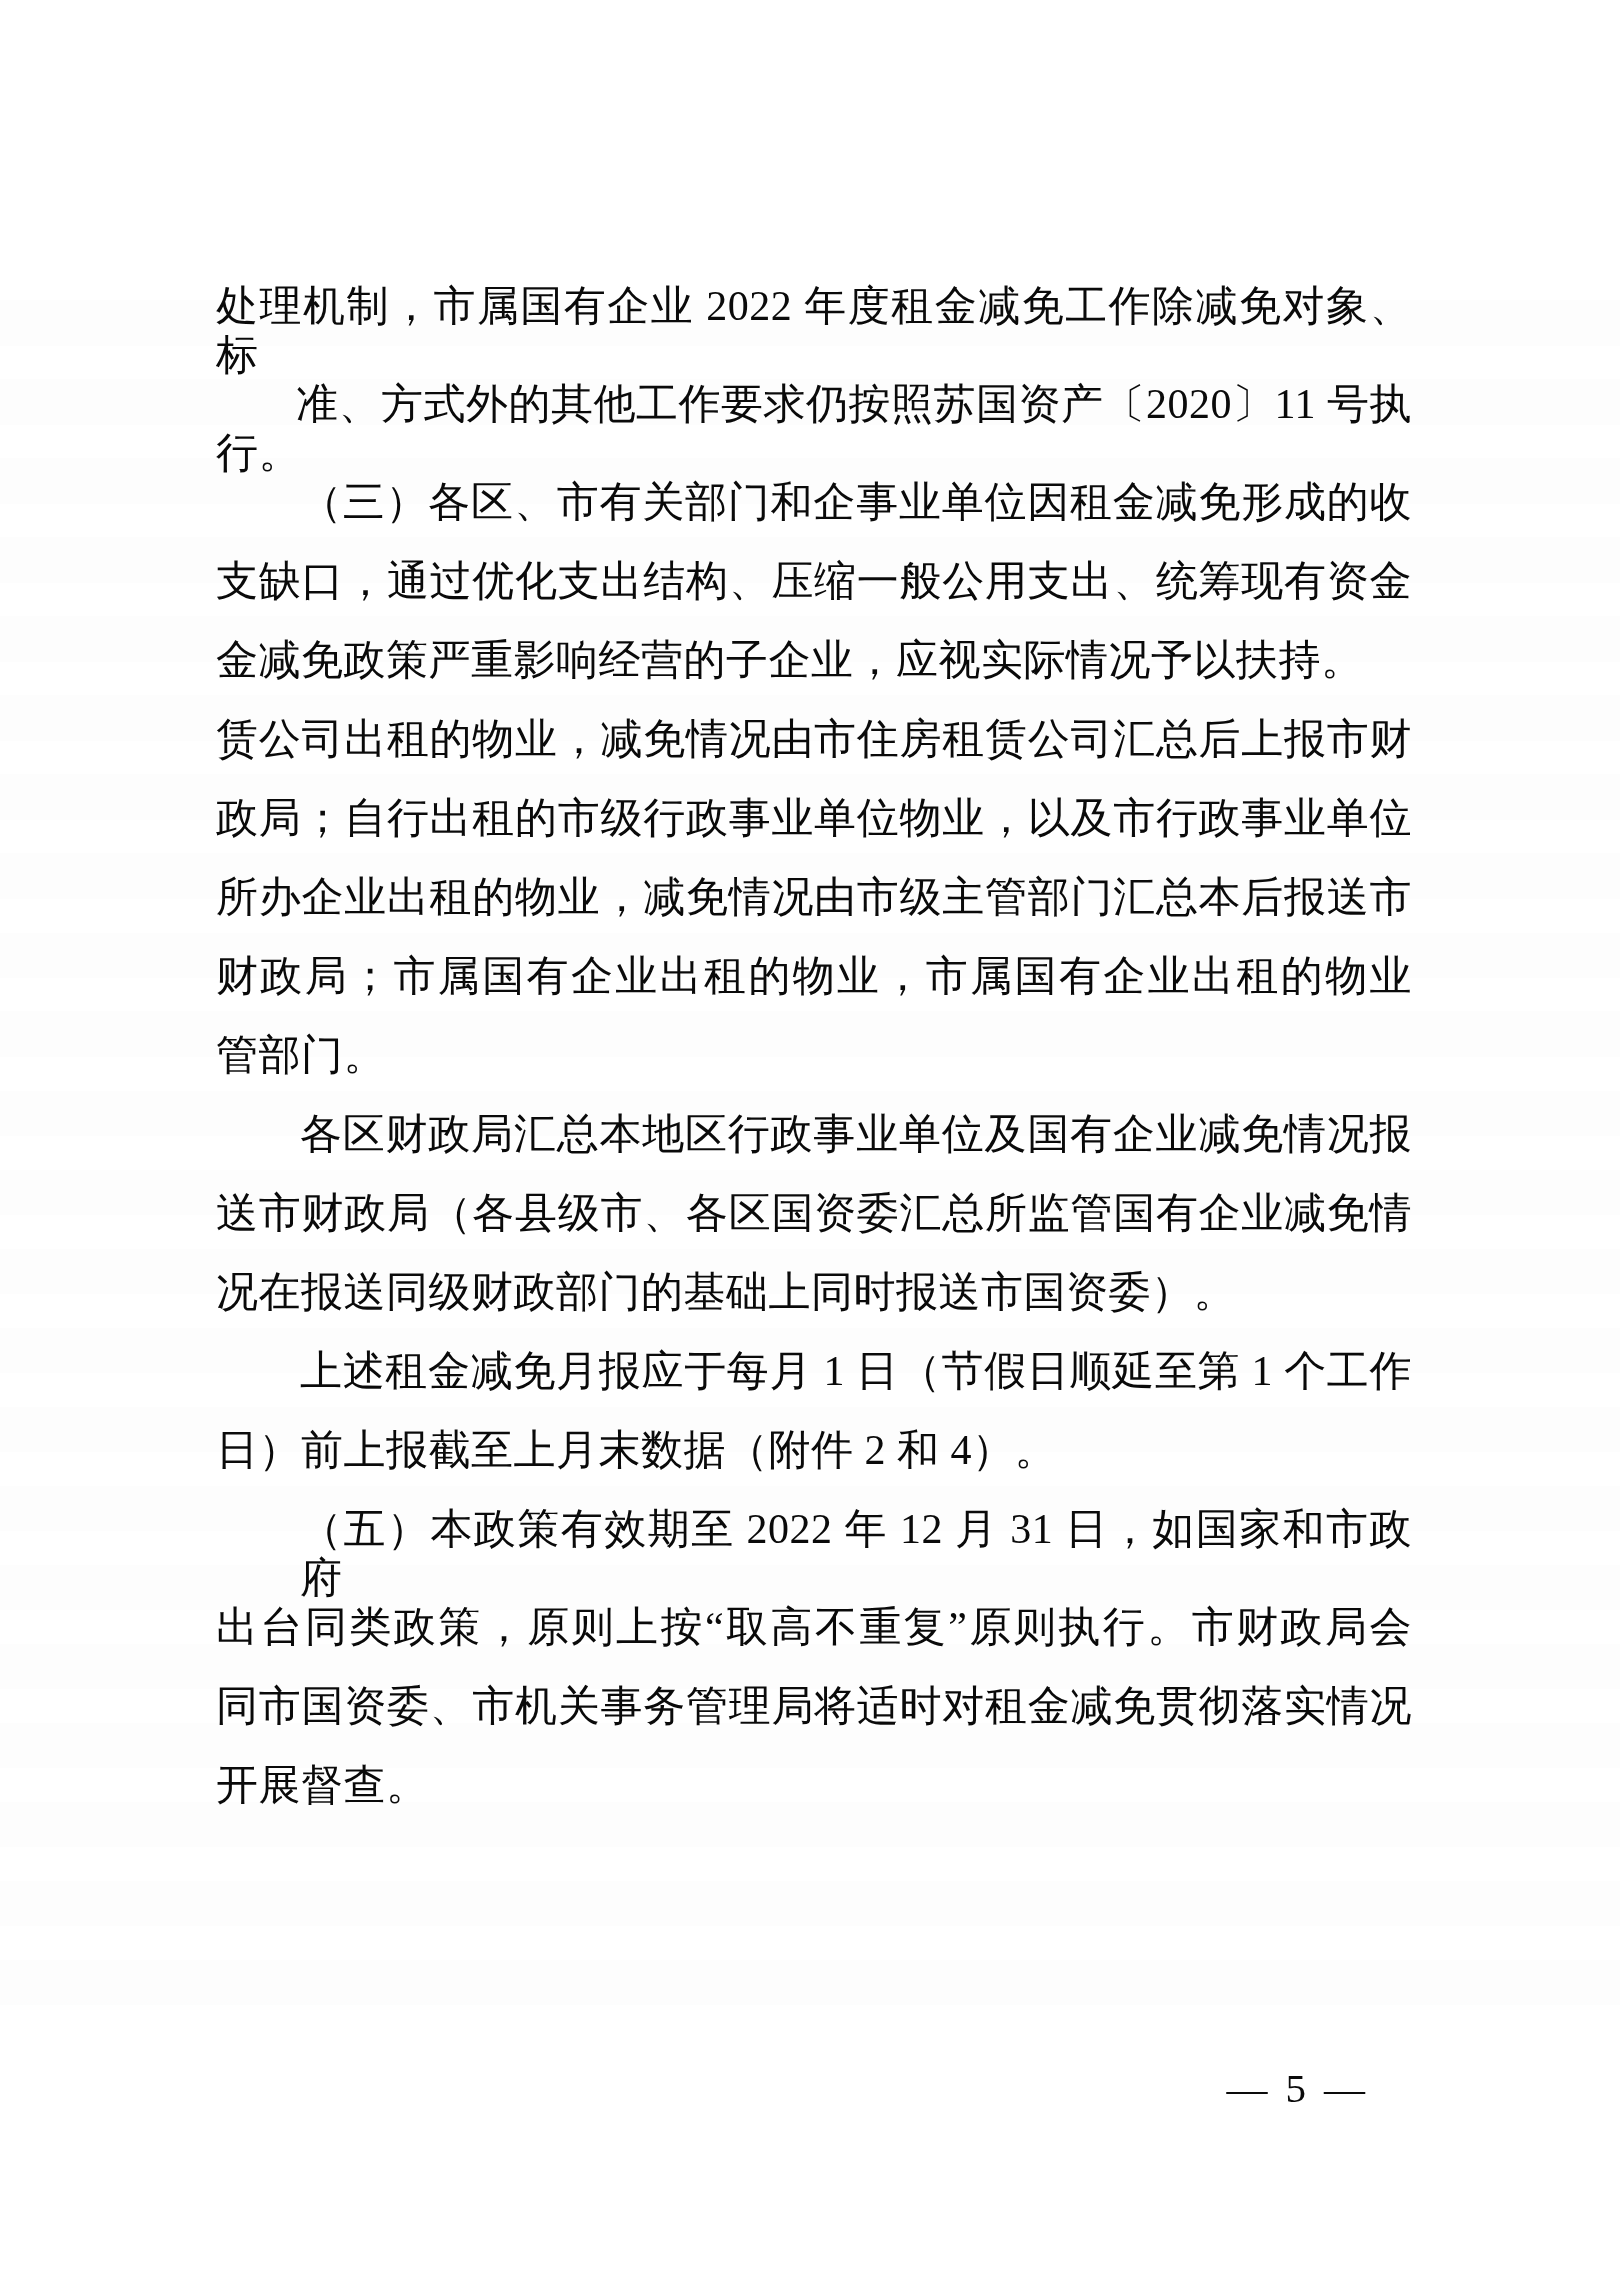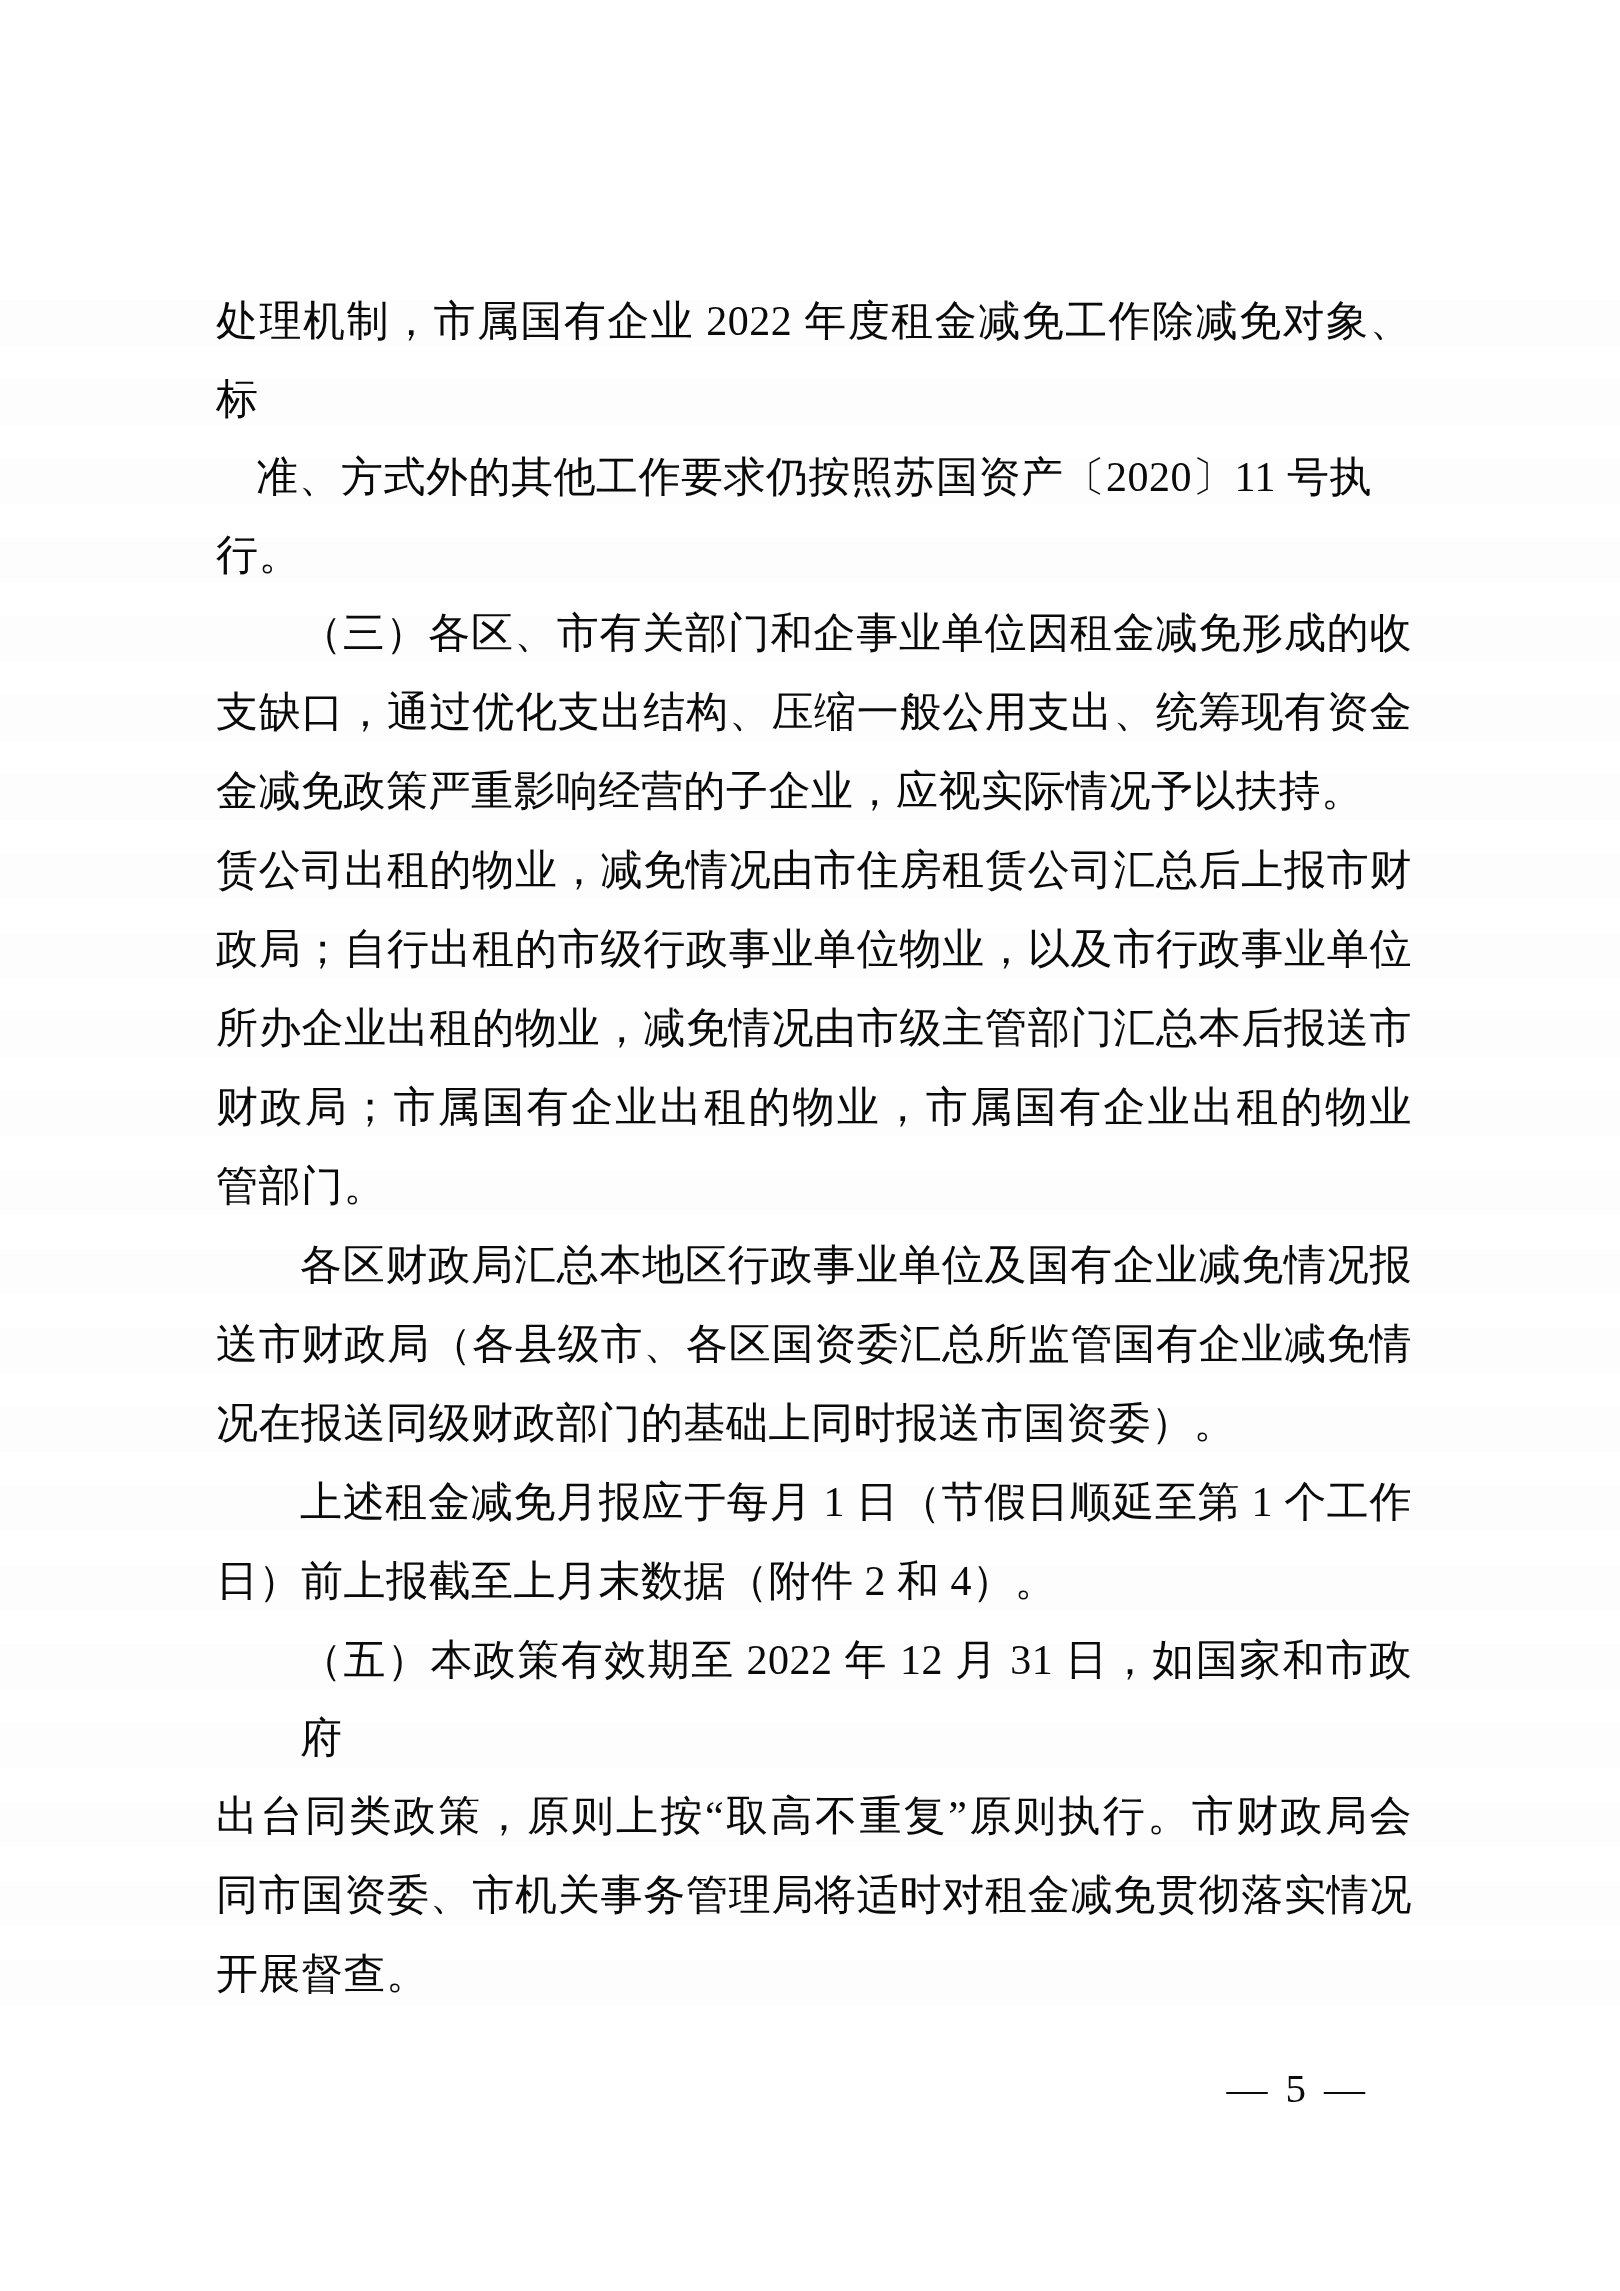--- a/index.html
+++ b/index.html
@@ -30,34 +30,34 @@
       #ffffff 69px, #ffffff 79px
     );
     pointer-events: none;
   }
   .content {
     position: absolute;
     left: 216px;
     top: 282px;
     width: 1196px;
     font-size: 42px;
-    line-height: 78px;
+    line-height: 49px;
     letter-spacing: 0.5px;
   }
   .line {
     text-align: justify;
     text-justify: inter-character;
     min-height: 79px;
   }
   .line.j {
     
     text-align-last: justify;
   }
   .line.end {
-    text-align: center;
+    text-align: right;
     text-align-last: left;
   }
   .line.indent {
     padding-left: 84px;
   }
   .page-number {
     position: absolute;
     top: 2063px;
     right: 251px;
     font-size: 41px;

